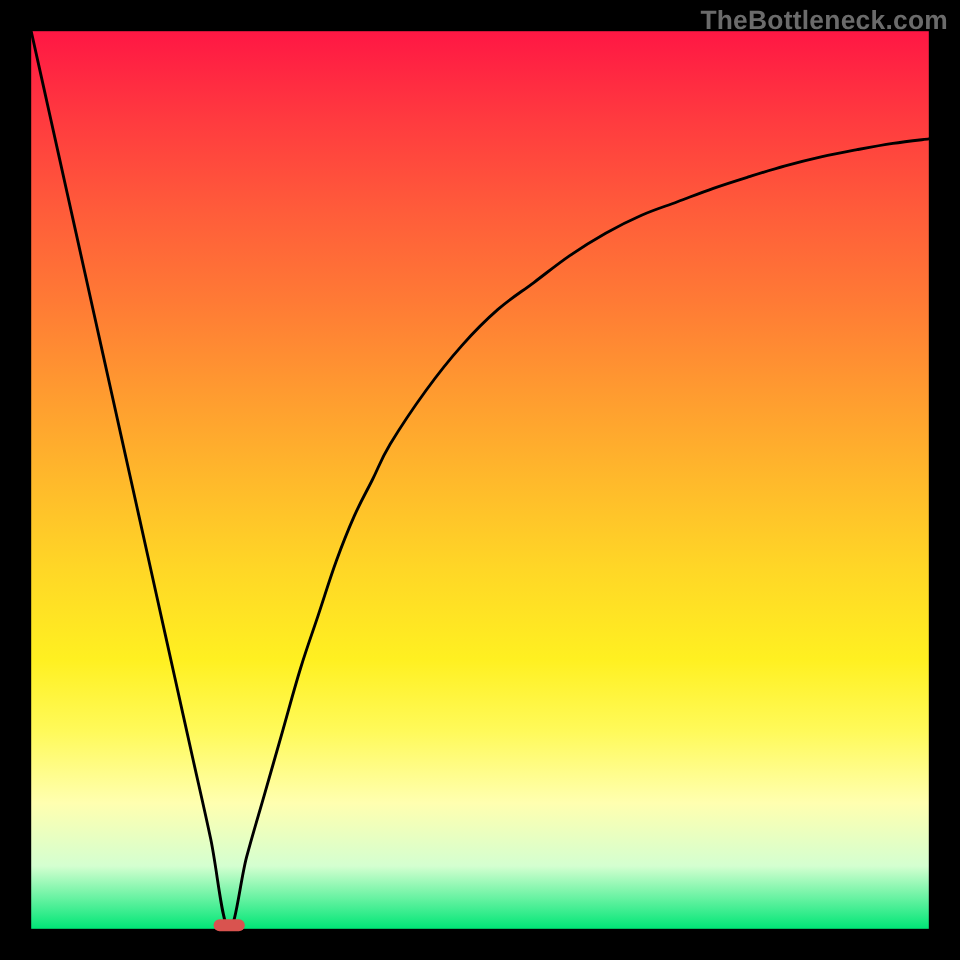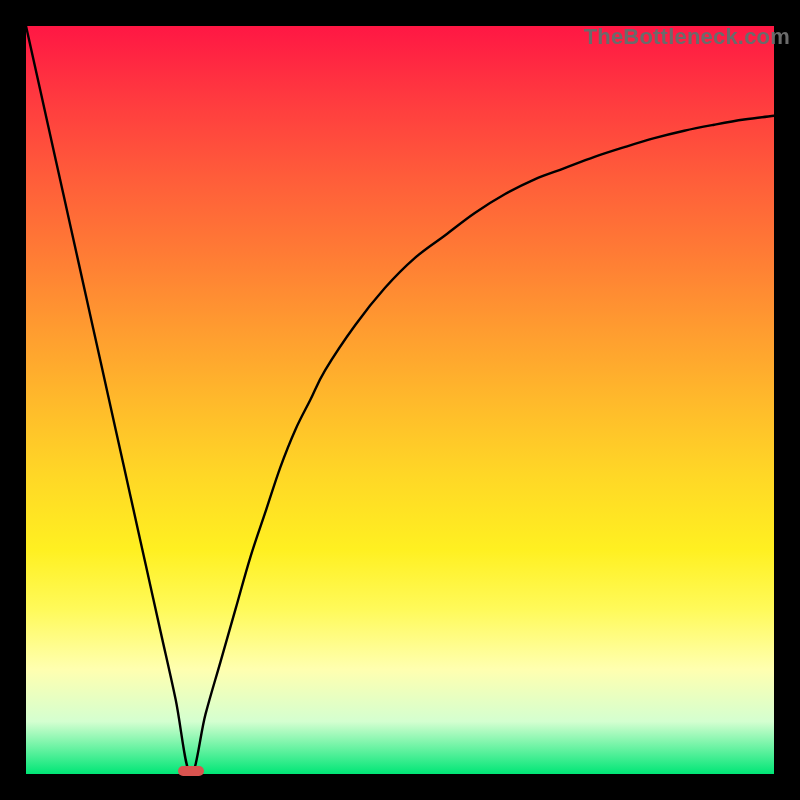--- a/index.html
+++ b/index.html
@@ -35,21 +35,20 @@
   .watermark {
     position: absolute;
     top: 4px;
     right: 10px;
     font-family: Arial, Helvetica, sans-serif;
     font-size: 22px;
     font-weight: 600;
     color: #6b6b6b;
     letter-spacing: 0.2px;
     user-select: none;
-    margin-top: 20px;
   }
   svg.curve {
     position: absolute;
     left: 0; top: 0;
     width: 100%; height: 100%;
     overflow: visible;
   }
   .min-marker {
     position: absolute;
     width: 26px;

